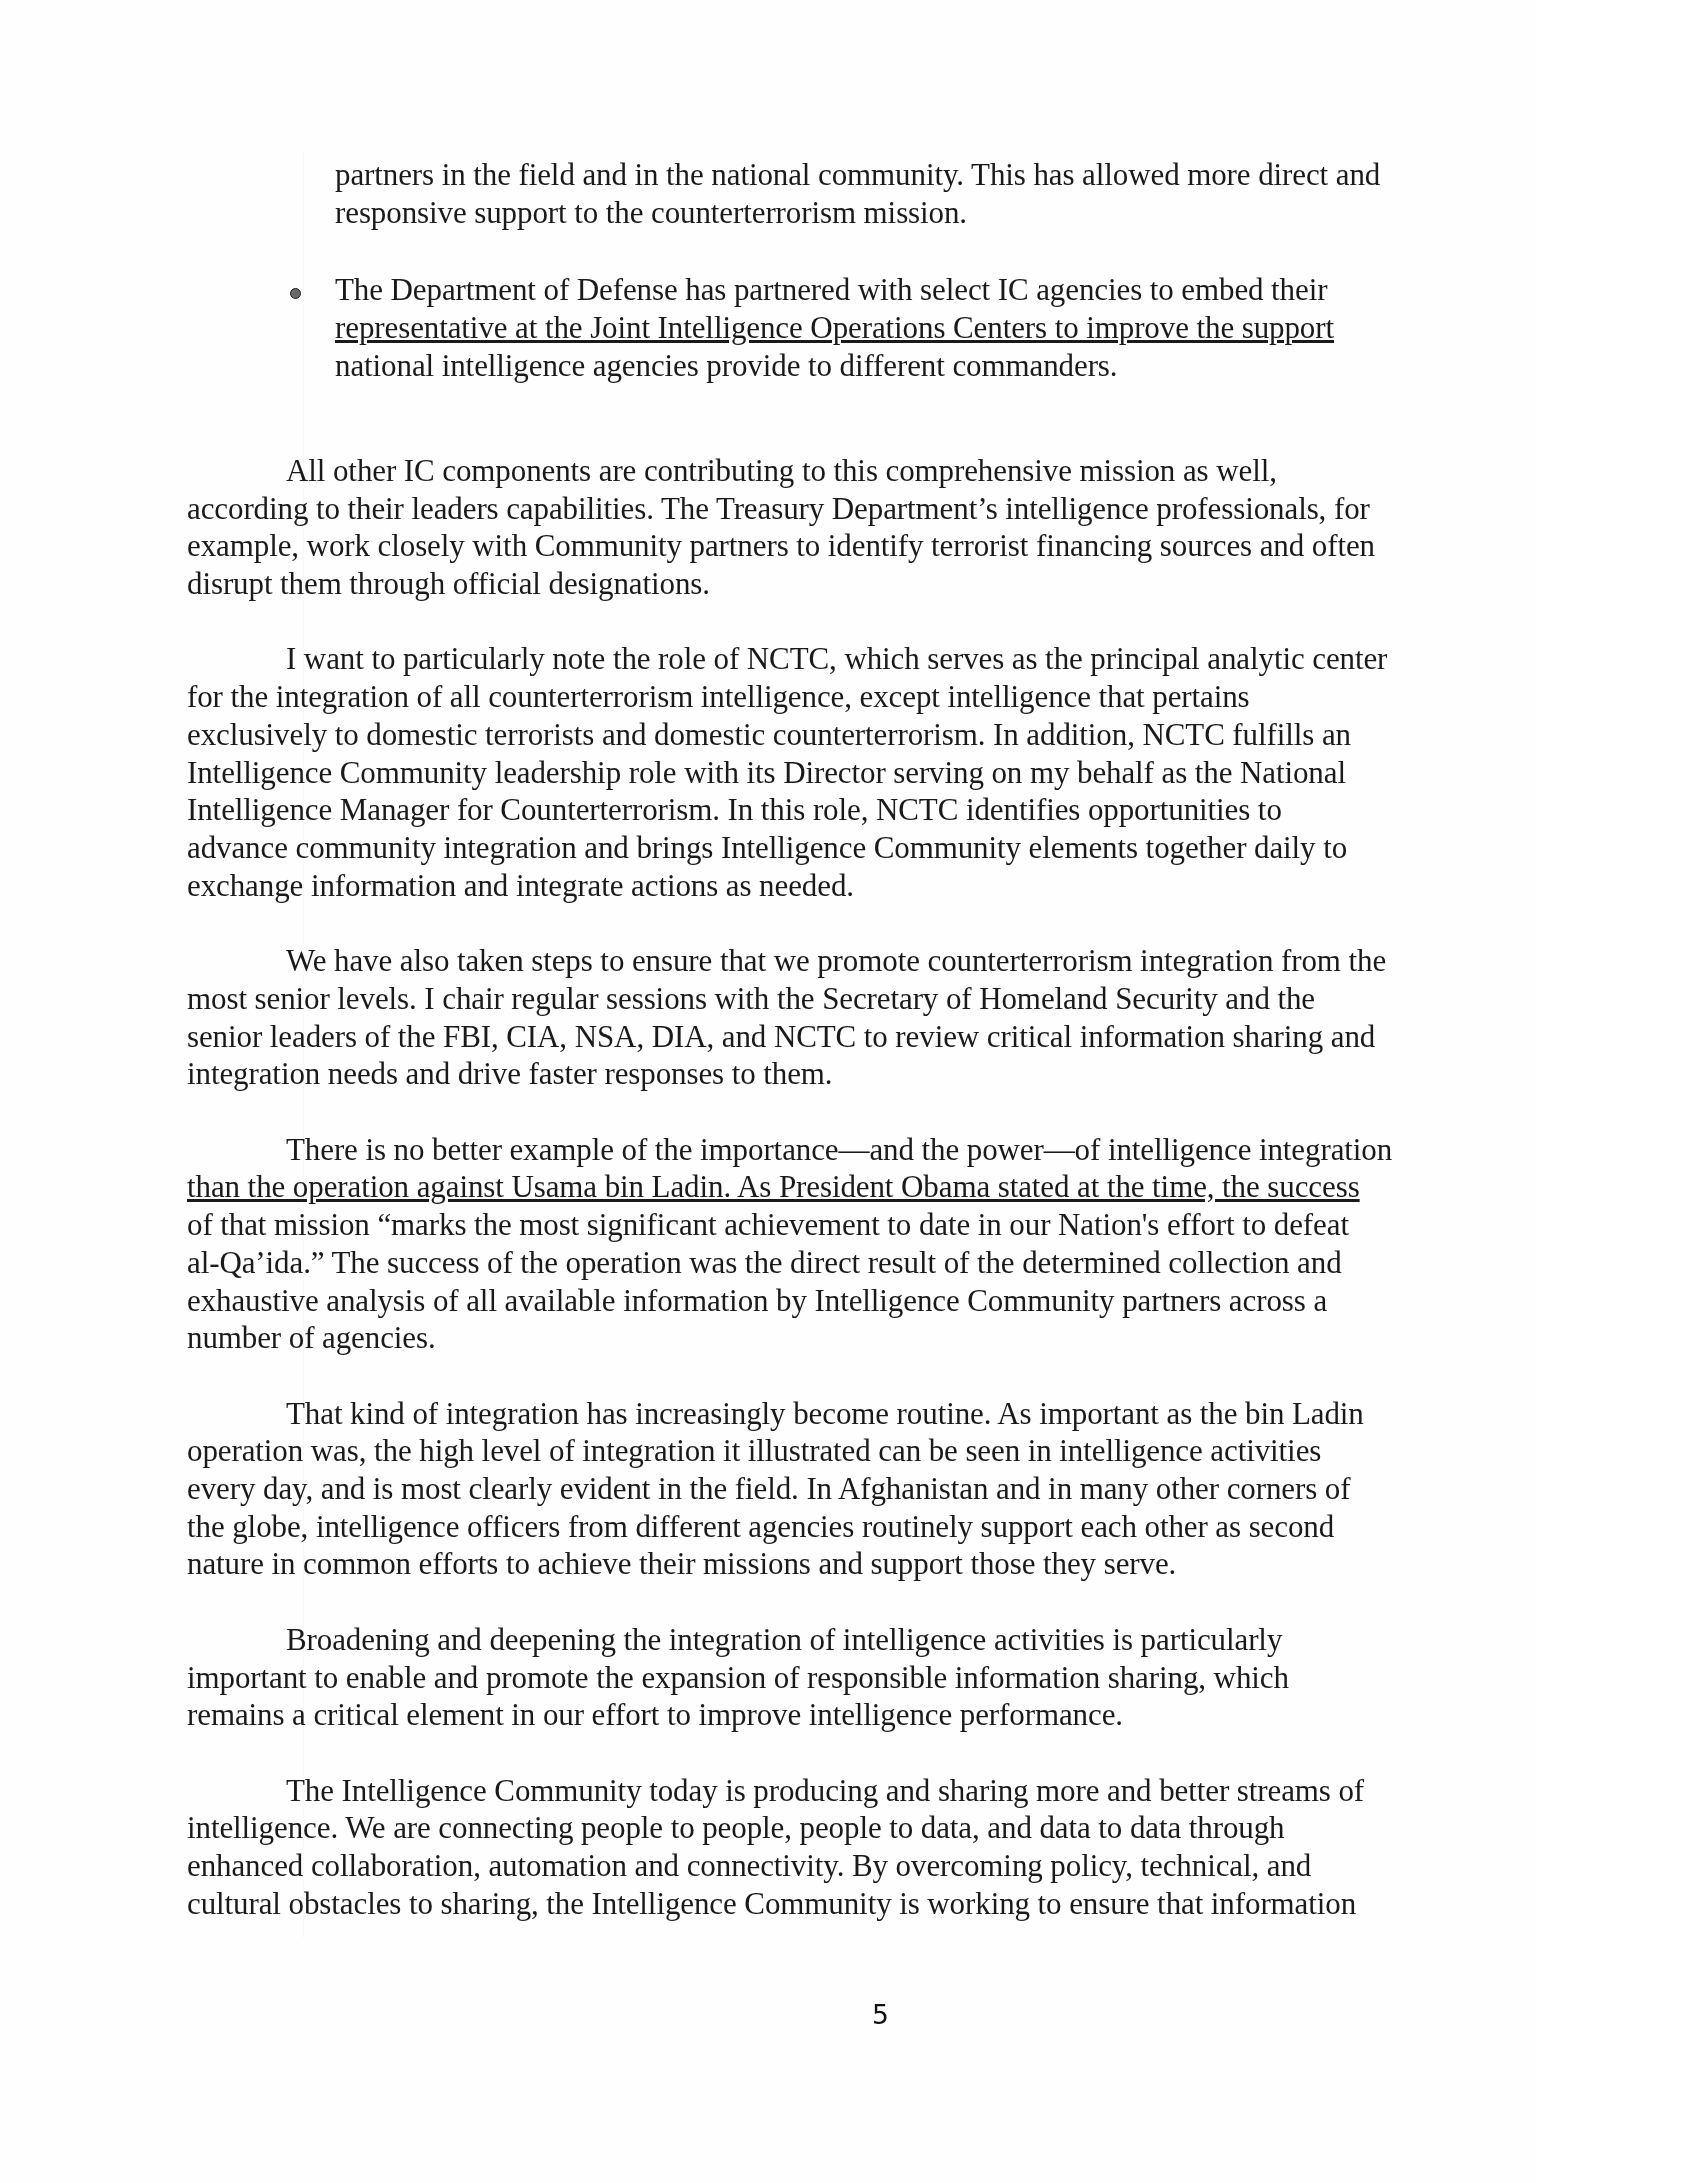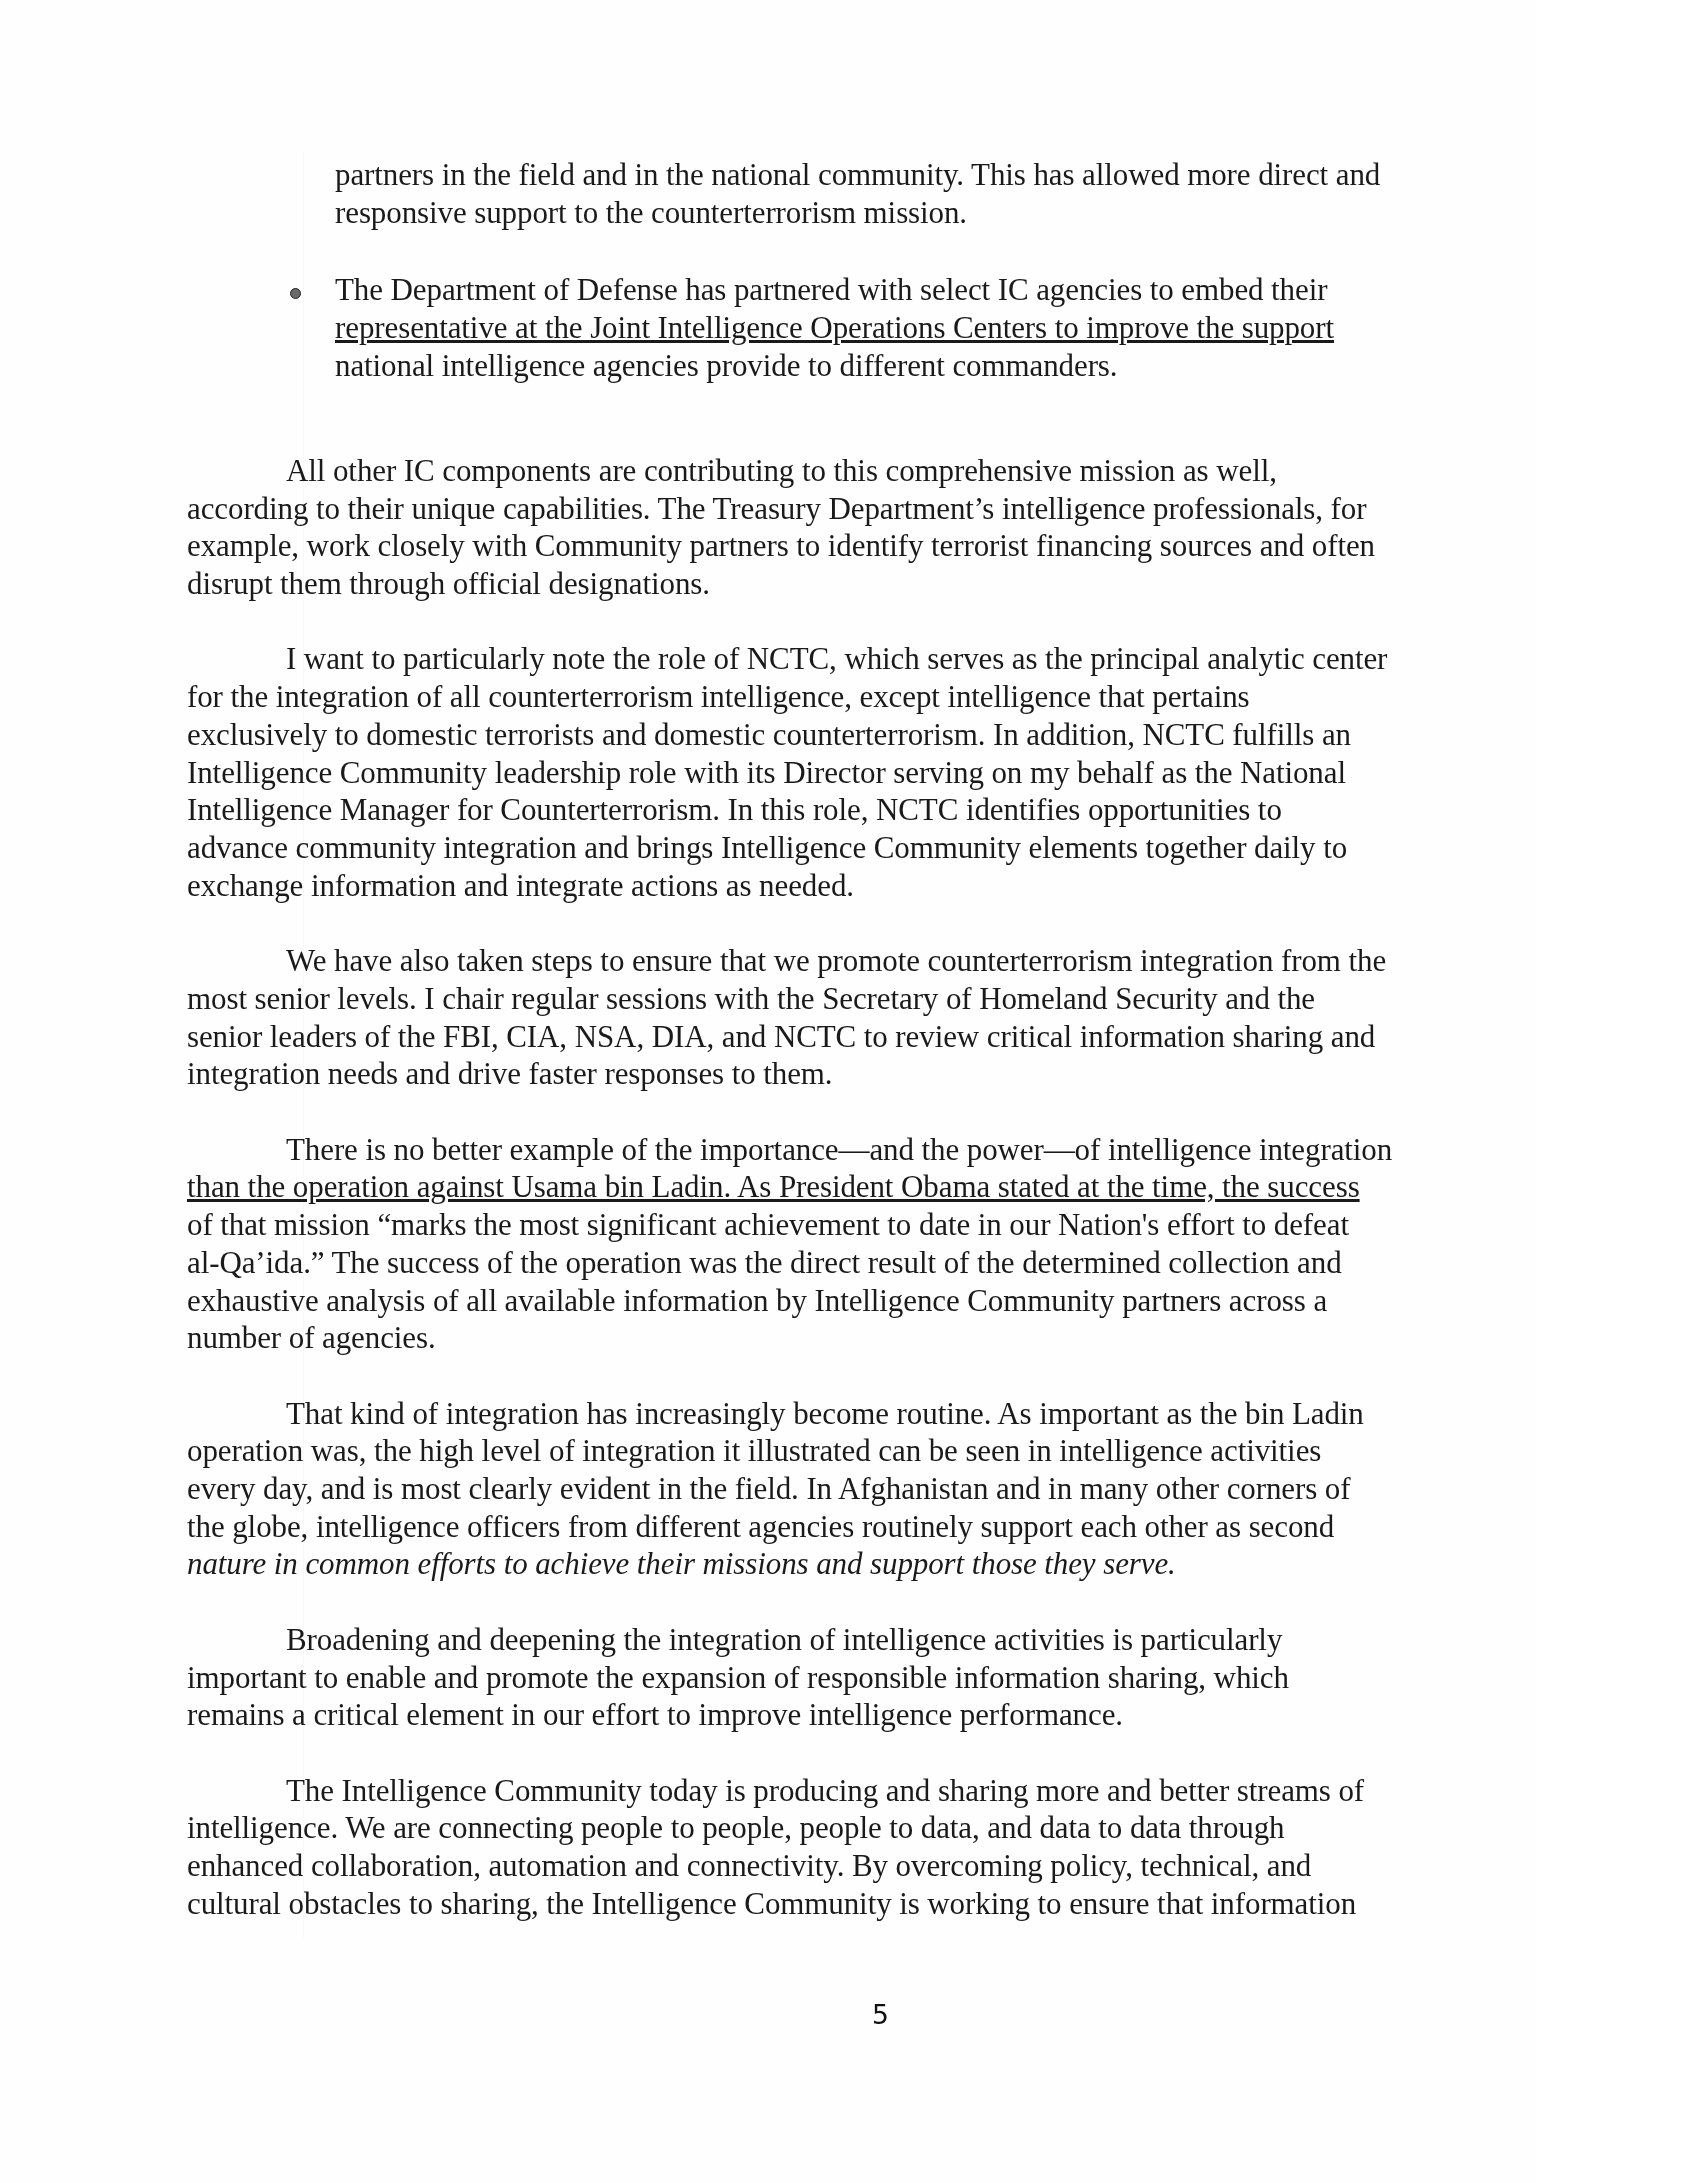--- a/index.html
+++ b/index.html
@@ -44,21 +44,21 @@
 
   <div>
     <div class="bullet-dot"></div>
     <div class="line" style="left:335px; top:271px;">The Department of Defense has partnered with select IC agencies to embed their</div>
     <div class="line" style="left:335px; top:309px;text-decoration:underline;">representative at the Joint Intelligence Operations Centers to improve the support</div>
     <div class="line" style="left:335px; top:347px;">national intelligence agencies provide to different commanders.</div>
   </div>
 
   <div>
     <div class="line" style="left:286px; top:452px;">All other IC components are contributing to this comprehensive mission as well,</div>
-    <div class="line" style="left:187px; top:490px;">according to their unique capabilities.  The Treasury Department’s intelligence professionals, for</div>
+    <div class="line" style="left:187px; top:490px;">according to their leaders capabilities.  The Treasury Department’s intelligence professionals, for</div>
     <div class="line" style="left:187px; top:527px;">example, work closely with Community partners to identify terrorist financing sources and often</div>
     <div class="line" style="left:187px; top:565px;">disrupt them through official designations.</div>
   </div>
 
   <div>
     <div class="line" style="left:286px; top:640px;">I want to particularly note the role of NCTC, which serves as the principal analytic center</div>
     <div class="line" style="left:187px; top:678px;">for the integration of all counterterrorism intelligence, except intelligence that pertains</div>
     <div class="line" style="left:187px; top:716px;">exclusively to domestic terrorists and domestic counterterrorism.  In addition, NCTC fulfills an</div>
     <div class="line" style="left:187px; top:754px;">Intelligence Community leadership role with its Director serving on my behalf as the National</div>
     <div class="line" style="left:187px; top:791px;">Intelligence Manager for Counterterrorism.  In this role, NCTC identifies opportunities to</div>
@@ -80,21 +80,21 @@
     <div class="line" style="left:187px; top:1244px;">al-Qa’ida.”  The success of the operation was the direct result of the determined collection and</div>
     <div class="line" style="left:187px; top:1282px;">exhaustive analysis of all available information by Intelligence Community partners across a</div>
     <div class="line" style="left:187px; top:1319px;">number of agencies.</div>
   </div>
 
   <div>
     <div class="line" style="left:286px; top:1395px;">That kind of integration has increasingly become routine.  As important as the bin Ladin</div>
     <div class="line" style="left:187px; top:1432px;">operation was, the high level of integration it illustrated can be seen in intelligence activities</div>
     <div class="line" style="left:187px; top:1470px;">every day, and is most clearly evident in the field.  In Afghanistan and in many other corners of</div>
     <div class="line" style="left:187px; top:1508px;">the globe, intelligence officers from different agencies routinely support each other as second</div>
-    <div class="line" style="left:187px; top:1545px;font-style:italic;">nature in common efforts to achieve their missions and support those they serve.</div>
+    <div class="line" style="left:187px; top:1545px;">nature in common efforts to achieve their missions and support those they serve.</div>
   </div>
 
   <div>
     <div class="line" style="left:286px; top:1621px;">Broadening and deepening the integration of intelligence activities is particularly</div>
     <div class="line" style="left:187px; top:1659px;">important to enable and promote the expansion of responsible information sharing, which</div>
     <div class="line" style="left:187px; top:1696px;">remains a critical element in our effort to improve intelligence performance.</div>
   </div>
 
   <div>
     <div class="line" style="left:286px; top:1772px;">The Intelligence Community today is producing and sharing more and better streams of</div>

